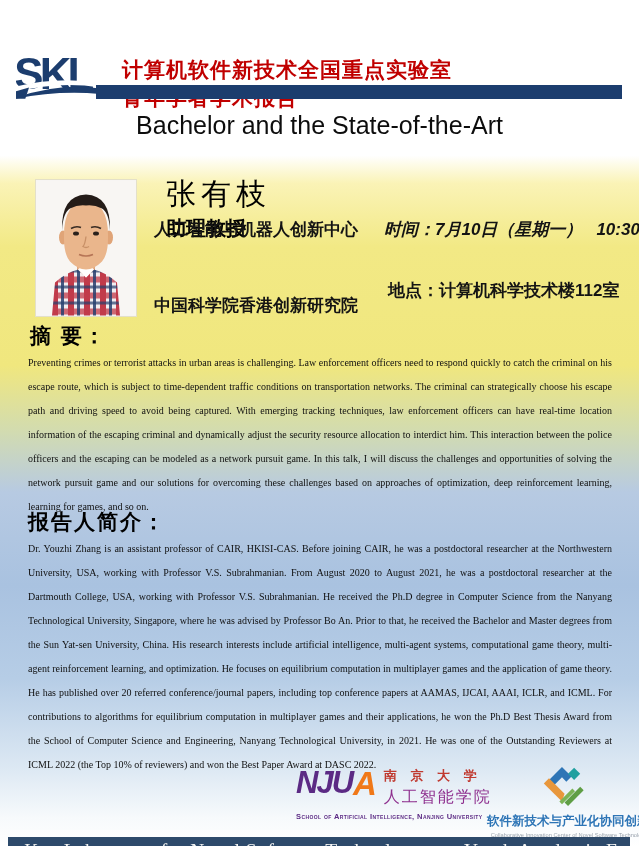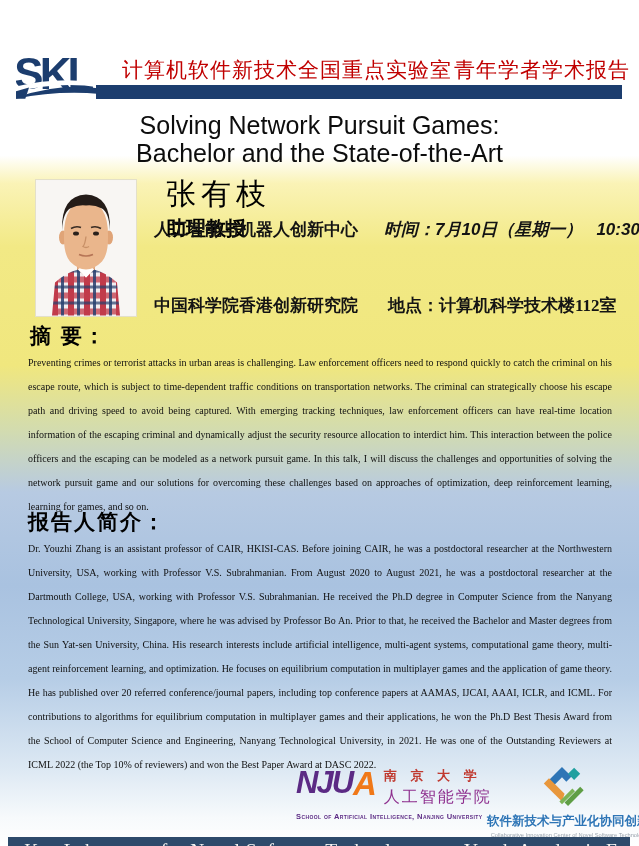--- a/index.html
+++ b/index.html
@@ -19,38 +19,39 @@
       #ffffff 97%, #ffffff 100%);
     font-family:"Liberation Sans",sans-serif;
     color:#111;
     margin-top:27px;
   }
   .abs{position:absolute;}
   
   #skl-logo{left:16px;top:25px;width:84px;height:48px;}
   #header-red{
     left:122px;top:29px;width:508px;display:flex;justify-content:space-between;
-    font-size:21px;font-weight:400;white-space:nowrap;color:#c00000;
+    font-size:21px;font-weight:700;white-space:nowrap;color:#c00000;
     letter-spacing:1px;
+    flex-direction:column;
   }
   #header-bar{left:96px;top:58px;width:526px;height:14px;background:#1c3d6e;}
   
   #talk-title{left:0;top:84px;width:639px;text-align:center;
     font-size:25px;line-height:28px;color:#0d0d0d;}
   
   #speaker-photo{left:35px;top:152px;width:100px;height:136px;border:1px solid #e4e0c8;background:#f7f5f2;}
   #speaker-photo svg{display:block;width:100%;height:100%;}
   #speaker-name-row{left:154px;top:147px;display:flex;align-items:baseline;white-space:nowrap;flex-direction:column;}
   #speaker-name{font-family:"DejaVu Serif",serif;font-size:30px;letter-spacing:5px;color:#000;}
   #speaker-title{font-size:20px;font-weight:700;margin-left:12px;color:#000;}
   .info-row{white-space:nowrap;font-size:17px;font-weight:600;color:#141414;}
   #aff1{left:154px;top:191px;}
   #aff2{left:154px;top:267px;}
   #time-row{left:384px;top:191px;font-style:italic;}
-  #venue-row{left:388px;top:267px;font-family:Liberation Serif, serif;}
+  #venue-row{left:388px;top:252px;}
   .clock{margin-left:14px;}
   
   .sec-heading{font-size:21px;font-weight:700;color:#000;letter-spacing:2px;}
   #abstract-heading{left:30px;top:295px;}
   .bodytext{
     font-family:Liberation Serif, serif;font-size:10px;line-height:24px;
     text-align:justify;color:#101010;margin:0;
   }
   #abstract-body{left:28px;top:324px;width:584px;}
   #bio-heading{left:28px;top:481px;}
@@ -90,21 +91,20 @@
       <path d="M0,42 L14,38 L10,50 L0,50 Z" fill="#1c3d6e"></path>
     </svg>
   </div>
   <div class="abs" id="header-red">
     <span>计算机软件新技术全国重点实验室</span>
     <span>青年学者学术报告</span>
   </div>
   <div class="abs" id="header-bar"></div>
 
   <div class="abs" id="talk-title">
-    <div>Solving Network Pursuit Games:</div>
     <div>Bachelor and the State-of-the-Art</div>
   </div>
 
   <div class="abs" id="speaker-photo">
     <svg viewBox="0 0 100 135" xmlns="http://www.w3.org/2000/svg">
       <defs>
         <pattern id="plaid" width="16" height="16" patternUnits="userSpaceOnUse">
           <rect width="16" height="16" fill="#f2eef0"></rect>
           <rect x="0" y="0" width="6" height="16" fill="#c13a4a"></rect>
           <rect x="0" y="0" width="16" height="6" fill="#c13a4a" opacity="0.75"></rect>

